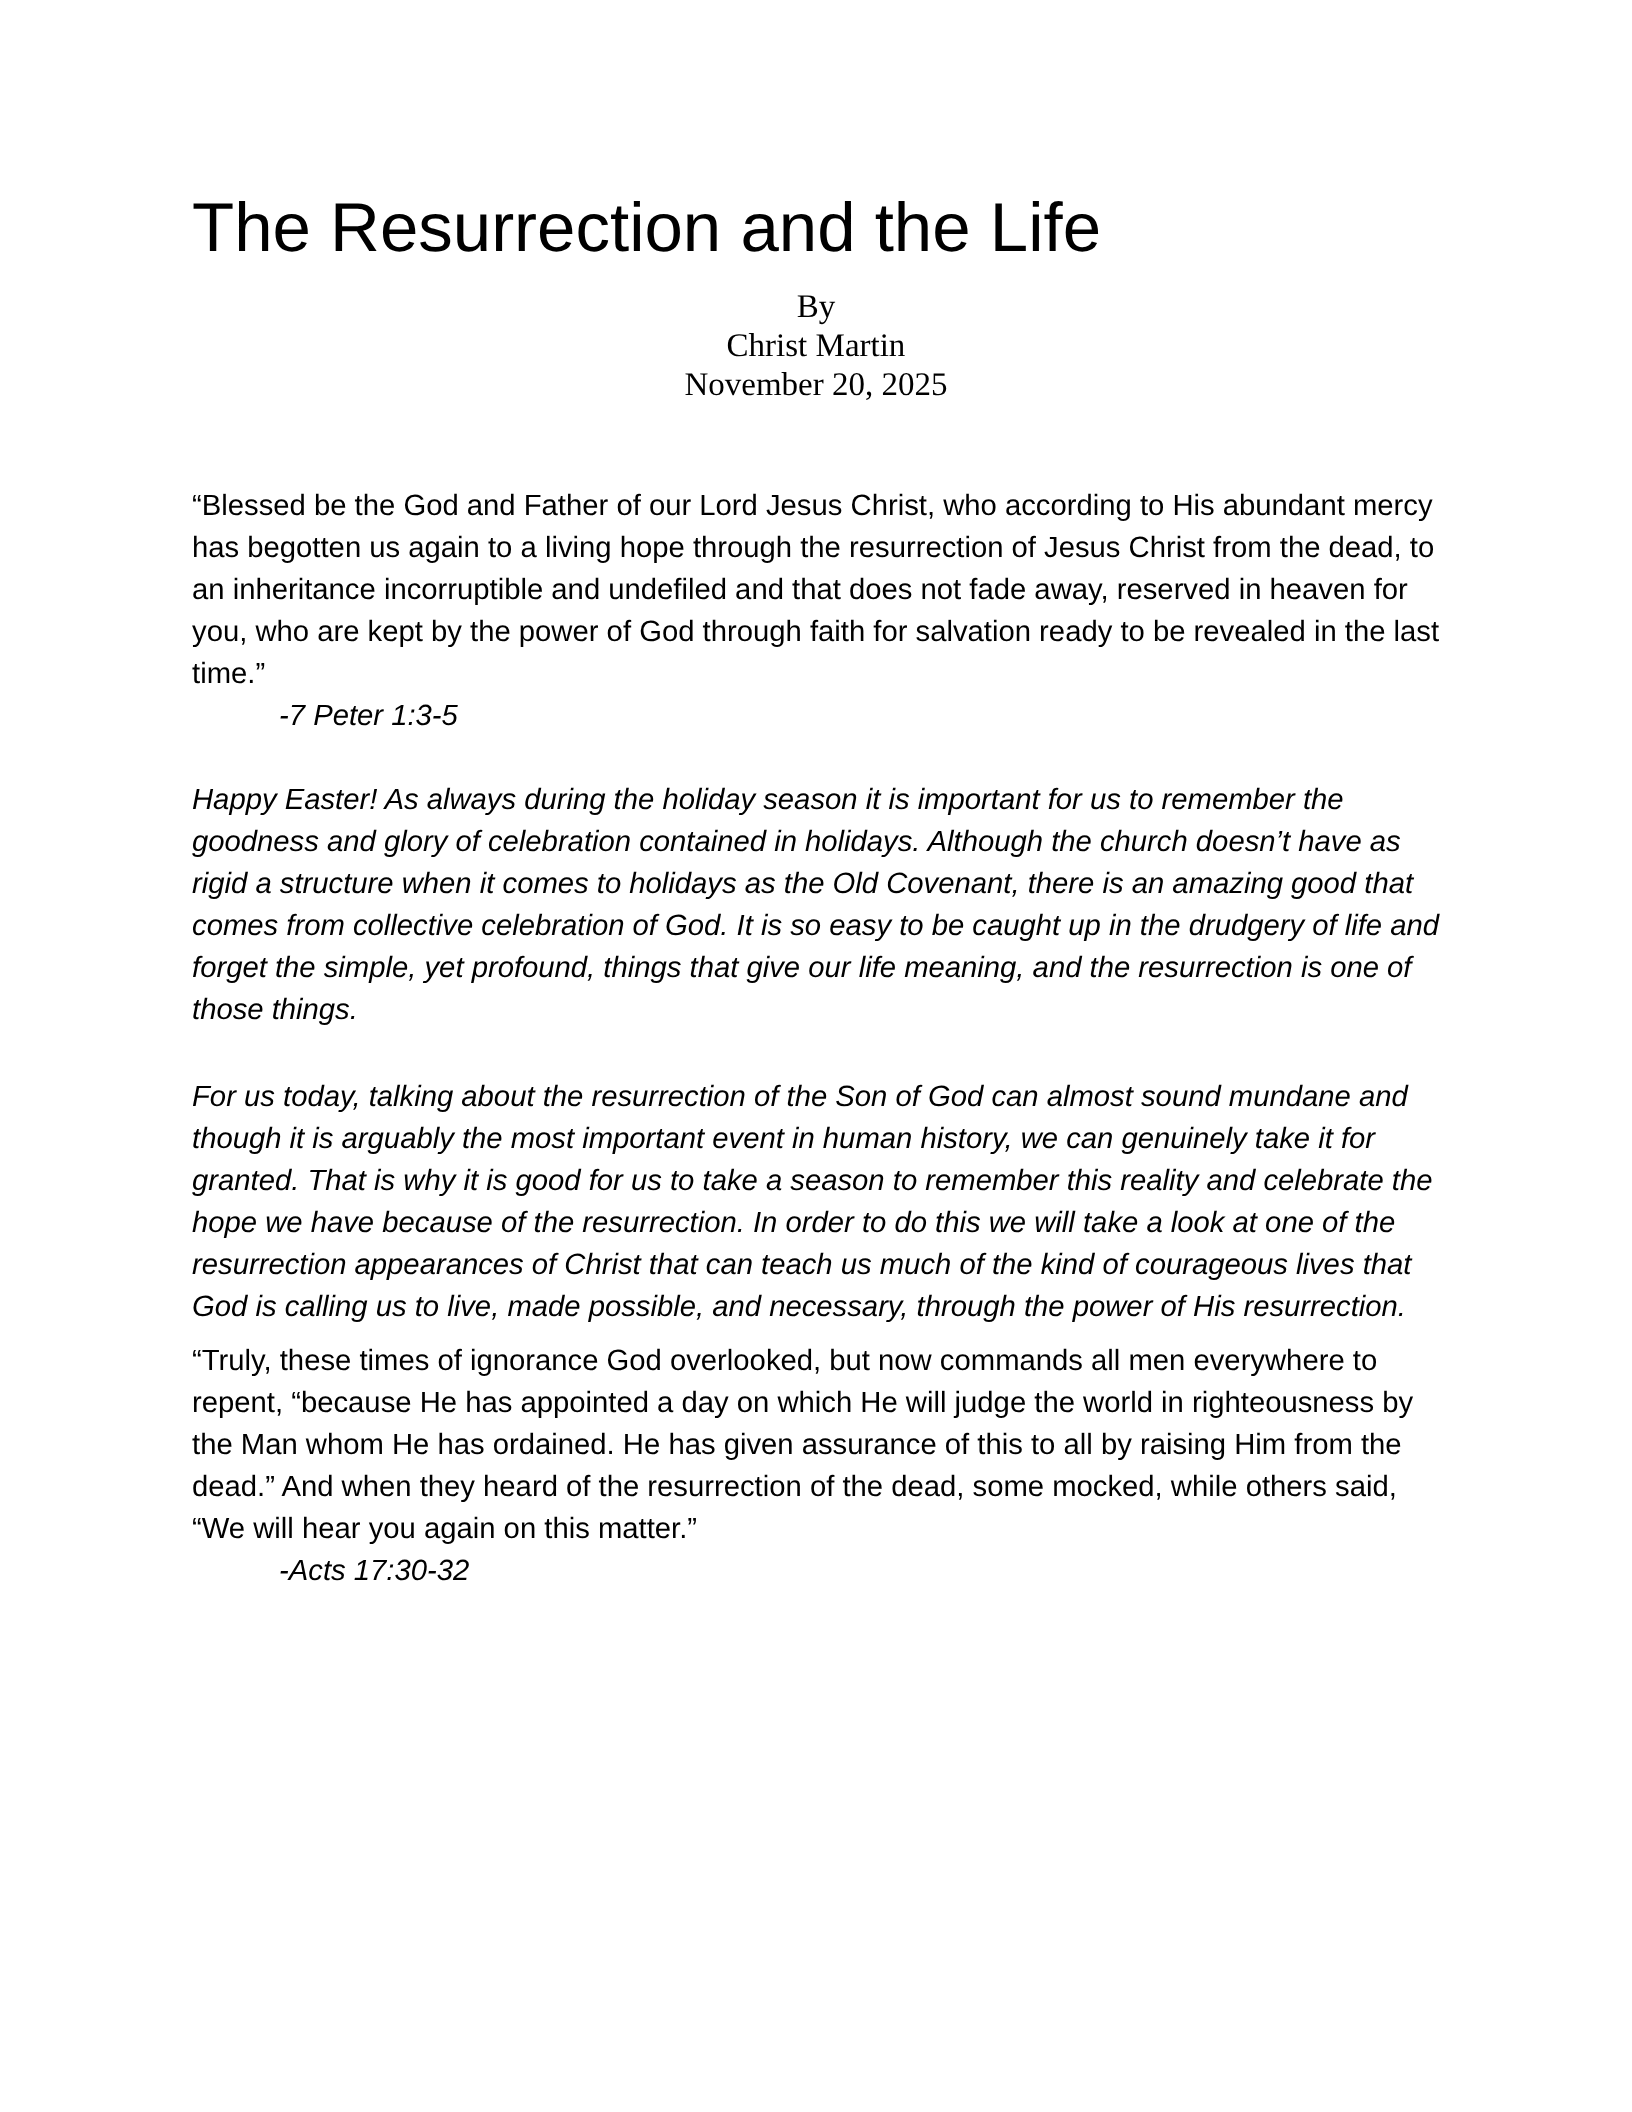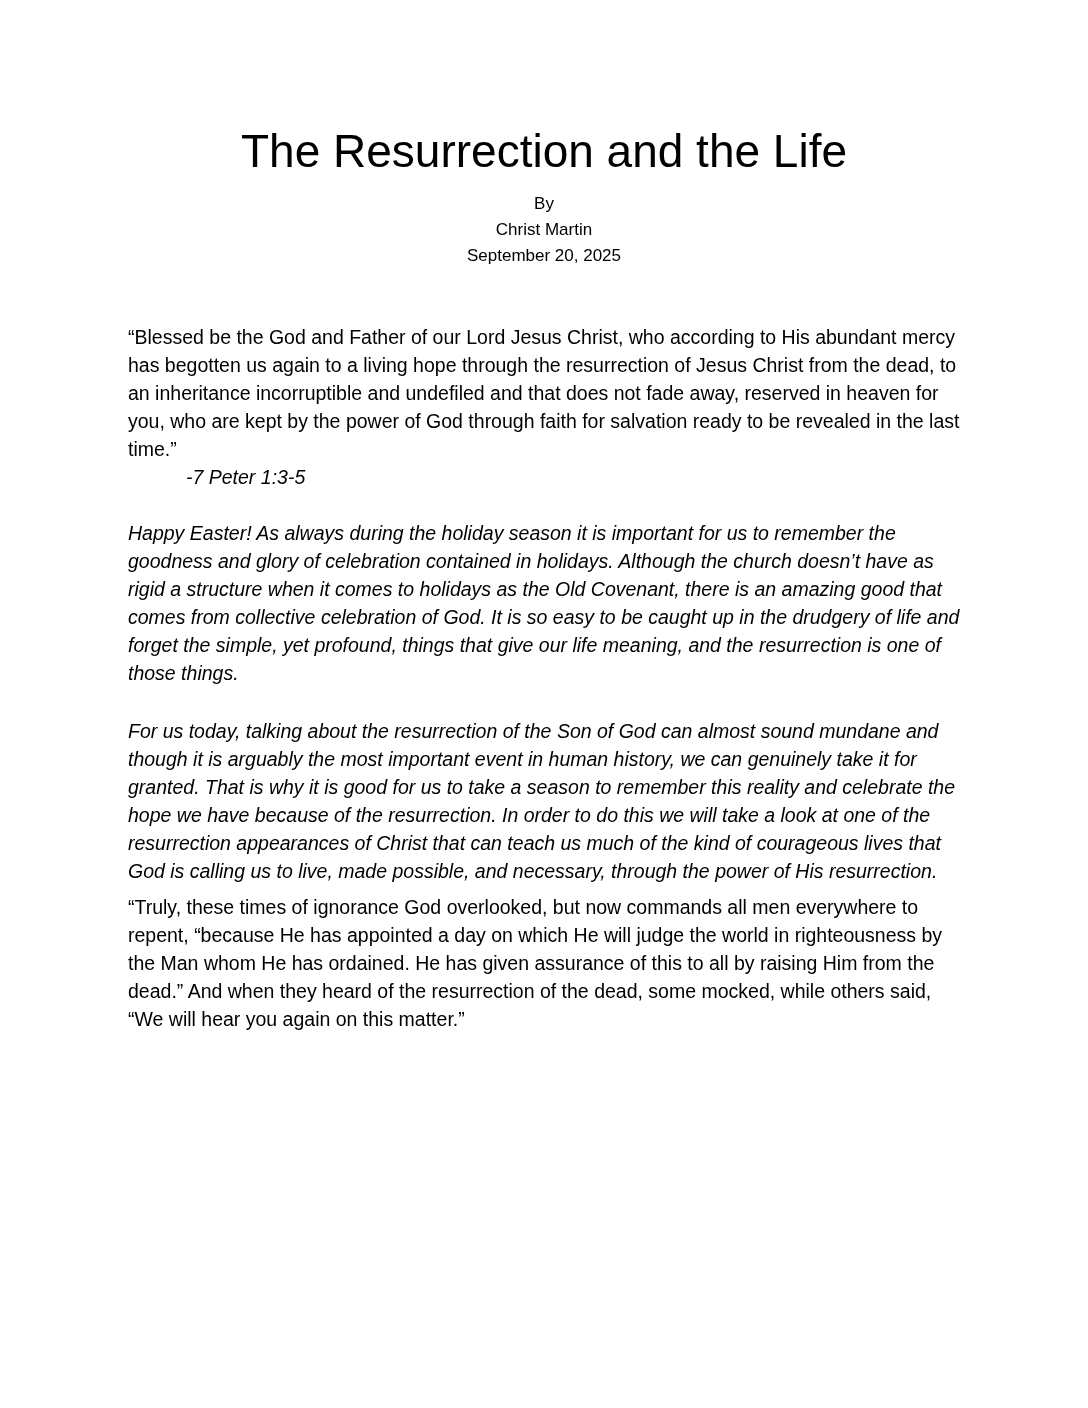--- a/index.html
+++ b/index.html
@@ -12,31 +12,31 @@
     color: #000000;
     font-family: "Liberation Sans", sans-serif;
     box-sizing: border-box;
     padding: 124px 128px 0 128px;
     overflow: hidden;
   }
   .doc-title {
     font-size: 46px;
     line-height: 54px;
     font-weight: normal;
-    text-align: center;
     margin: 0;
     letter-spacing: 0;
   }
   .byline {
     margin-top: 13px;
     text-align: center;
   }
   .byline-line {
-    font-size: 17px;
+    font-size: 22px;
     line-height: 26px;
+    font-family: Liberation Serif, serif;
   }
   .quote-block {
     font-size: 19.5px;
     line-height: 28px;
     margin: 0;
   }
   .quote-1 { margin-top: 54px; }
   .quote-attribution {
     font-style: italic;
     font-size: 19.5px;
@@ -61,26 +61,27 @@
 </head>
 <body>
 
 <div class="page">
 
   <h1 class="doc-title">The Resurrection and the Life</h1>
 
   <div class="byline">
     <div class="byline-line">By</div>
     <div class="byline-line">Christ Martin</div>
-    <div class="byline-line">September 20, 2025</div>
+    <div class="byline-line">November 20, 2025</div>
   </div>
 
   <div class="quote-block quote-1">“Blessed be the God and Father of our Lord Jesus Christ, who according to His abundant mercy has begotten us again to a living hope through the resurrection of Jesus Christ from the dead, to an inheritance incorruptible and undefiled and that does not fade away, reserved in heaven for you, who are kept by the power of God through faith for salvation ready to be revealed in the last time.”</div>
   <div class="quote-attribution">-7 Peter 1:3-5</div>
 
   <p class="body-paragraph para-1">Happy Easter! As always during the holiday season it is important for us to remember the goodness and glory of celebration contained in holidays. Although the church doesn’t have as rigid a structure when it comes to holidays as the Old Covenant, there is an amazing good that comes from collective celebration of God. It is so easy to be caught up in the drudgery of life and forget the simple, yet profound, things that give our life meaning, and the resurrection is one of those things.</p>
 
   <p class="body-paragraph para-2">For us today, talking about the resurrection of the Son of God can almost sound mundane and though it is arguably the most important event in human history, we can genuinely take it for granted. That is why it is good for us to take a season to remember this reality and celebrate the hope we have because of the resurrection. In order to do this we will take a look at one of the resurrection appearances of Christ that can teach us much of the kind of courageous lives that God is calling us to live, made possible, and necessary, through the power of His resurrection.</p>
 
 
   <div class="quote-block quote-2">“Truly, these times of ignorance God overlooked, but now commands all men everywhere to repent, “because He has appointed a day on which He will judge the world in righteousness by the Man whom He has ordained. He has given assurance of this to all by raising Him from the dead.” And when they heard of the resurrection of the dead, some mocked, while others said, “We will hear you again on this matter.”</div>
+  <div class="quote-attribution">-Acts 17:30-32</div>
 
 </div>
 
 </body></html>

